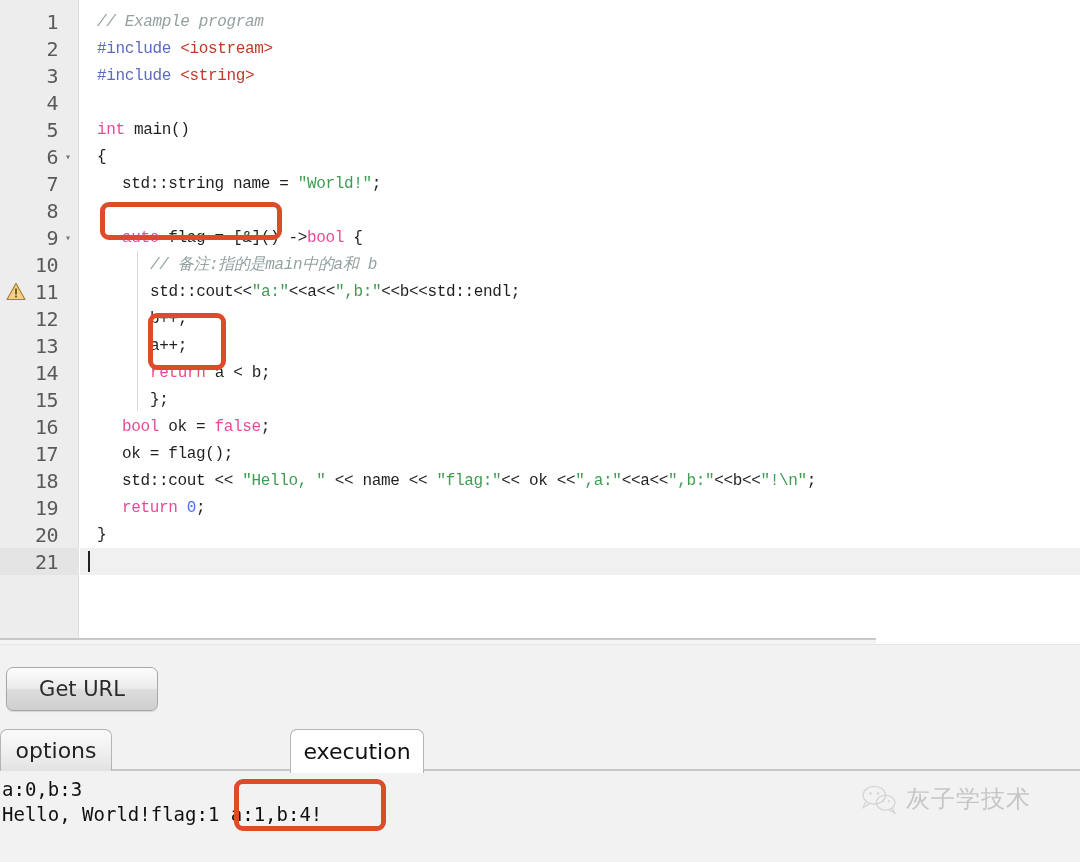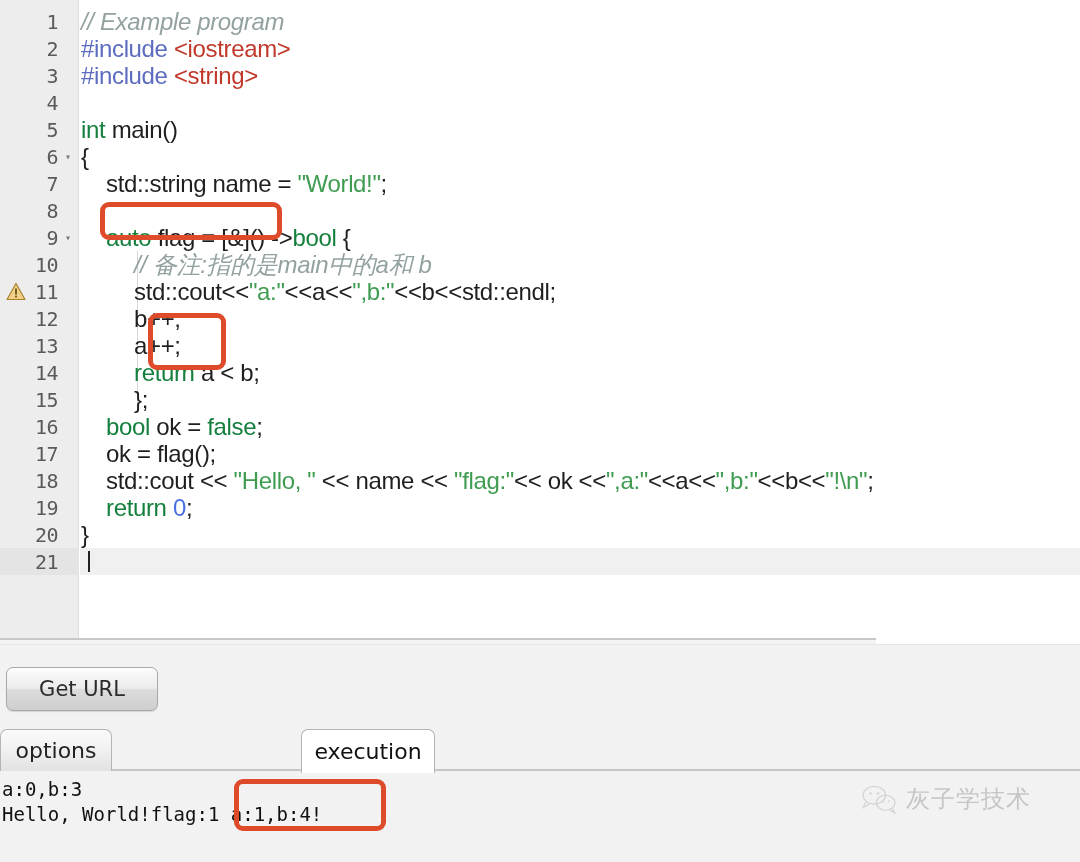--- a/index.html
+++ b/index.html
@@ -40,30 +40,30 @@
     z-index: 2;
   }
   .fold {
     position: relative; width: 20px; text-align: center; z-index: 2;
     font-size: 10px; color: #777; line-height: 27px;
   }
   .warn-icon {
     position: absolute; left: 6px; top: 4px; width: 20px; height: 19px; z-index: 3;
   }
   .code {
-    position: relative; margin-left: 3px; white-space: pre;
-    font-family: Liberation Sans, sans-serif;
-    font-size: 24px; color: #1f1f1f; letter-spacing: -0.35px; z-index: 2;
+    position: relative; margin-left: 19px; white-space: pre;
+    font-family: Liberation Mono, monospace;
+    font-size: 16px; color: #1f1f1f; letter-spacing: -0.35px; z-index: 2;
   }
 
   
   .c-cmt  { color: #93a1a1; font-style: italic; }
   .c-pre  { color: #5b6bbf; }
   .c-hdr  { color: #c0392b; }
-  .c-kw   { color: #15803d; }
+  .c-kw   { color: #ec4899; }
   .c-str  { color: #3f9c51; }
   .c-num  { color: #4a6fe0; }
   .c-pln  { color: #1f1f1f; }
 
   .indent-guide {
     position: absolute; left: 137px; top: 251px; width: 1px; height: 160px;
     background: #d8d8d8; z-index: 1;
   }
   .cursor {
     position: absolute; width: 2px; height: 21px; background: #222;
@@ -106,21 +106,20 @@
     border: 1px solid #b4b4b4; border-bottom: none;
     border-radius: 7px 7px 0 0;
     background: linear-gradient(to bottom, #fbfbfb 0%, #efefef 55%, #e2e2e2 100%);
     font-family: "DejaVu Sans", sans-serif; font-size: 22px; color: #222;
     display: flex; align-items: center; justify-content: center;
     padding: 0 8px; cursor: pointer; z-index: 2;
   }
   .tab.active {
     background: #ffffff; color: #111; z-index: 5; height: 44px;
     border-color: #b4b4b4;
-    margin-left: 11px;
   }
   .output {
     position: absolute; left: 2px; top: 132px;
     font-family: "DejaVu Sans Mono", monospace;
     font-size: 19px; color: #111; line-height: 25px; white-space: pre;
   }
   .out-line { white-space: pre; }
 
   
   .watermark {

